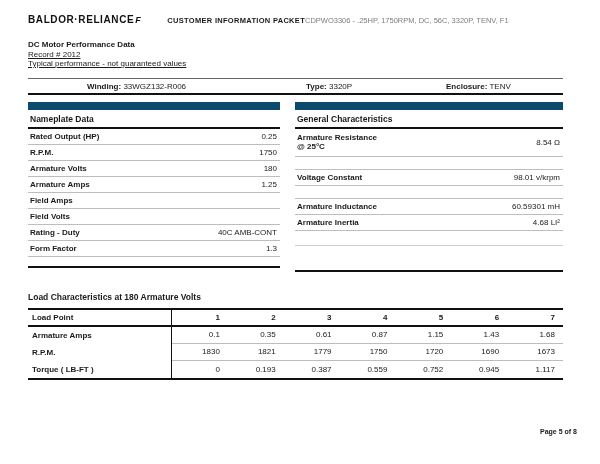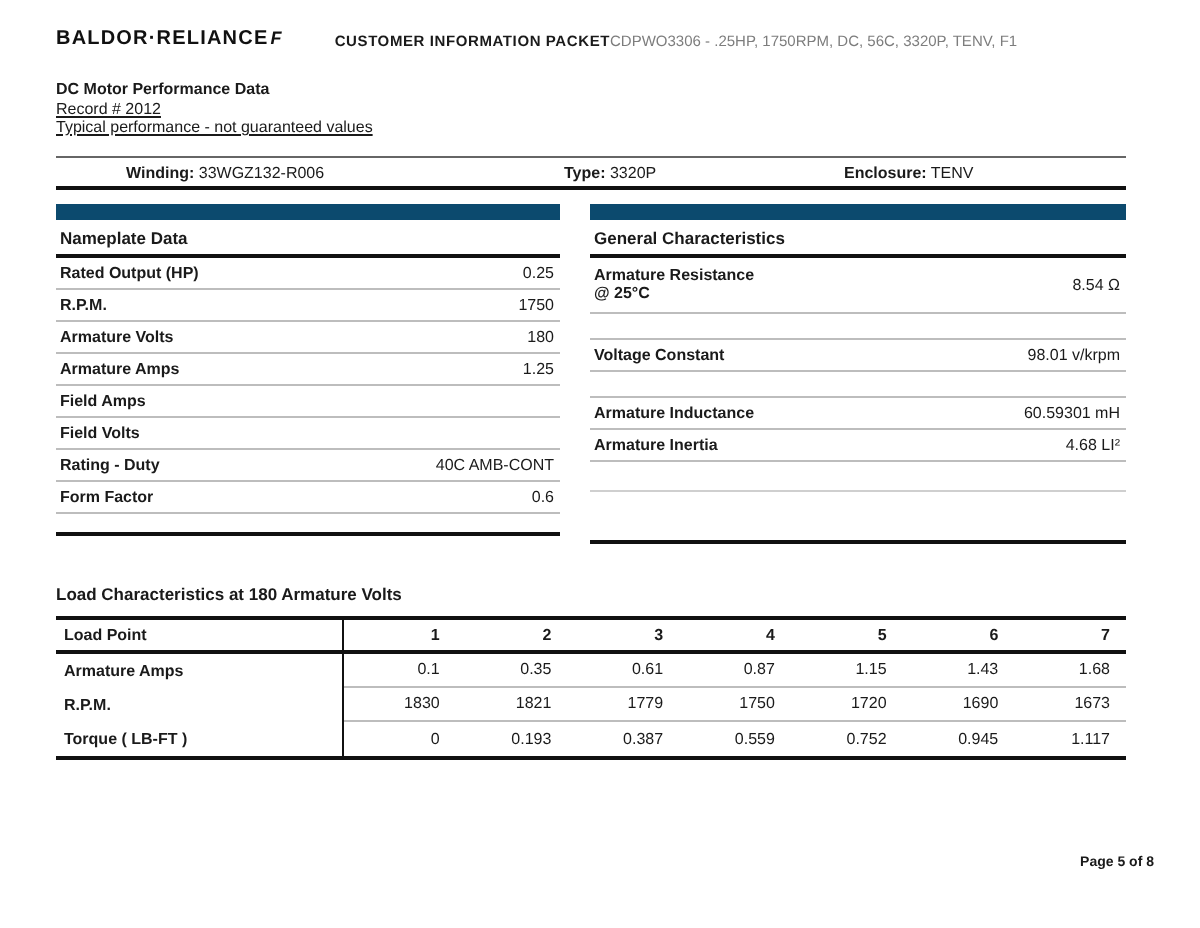--- a/index.html
+++ b/index.html
@@ -19,21 +19,21 @@
   .logo-mark { font-size:9px; font-weight:800; font-style:italic; margin-left:1px; }
   .packet-title { font-size:7.5px; font-weight:bold; letter-spacing:0.3px; margin-left:26px; white-space:nowrap; }
   .packet-code { font-size:7.5px; color:#7d7d7d; margin-left:0; white-space:nowrap; }
   
   .title-block { margin-top:15px; line-height:9.5px; }
   .doc-title { font-size:8px; font-weight:bold; }
   .doc-sub { font-size:8px;text-decoration:underline; }
   
   .info-bar { position:relative; margin-top:9px; border-top:1px solid #666; border-bottom:2px solid #111; height:17px; }
   .info-item { position:absolute; top:3.5px; font-size:8px; white-space:nowrap; }
-  .info-item b { font-weight:bold; }
+  .info-item b { font-weight:bold;margin-left:24px; }
   .pos-winding { left:35px; } .pos-type { left:254px; } .pos-enclosure { left:394px; }
   
   .cols { display:flex; margin-top:7px; }
   .col-left { width:252px; }
   .col-right { width:268px; margin-left:15px; }
   .tbl-header { border-top:8px solid #0c4a6e; border-bottom:2px solid #111; font-size:8.5px; font-weight:bold; padding:4px 2px 3px 2px; }
   .trow { display:flex; justify-content:space-between; align-items:center; height:16px; border-bottom:1px solid #bdbdbd; padding:0 3px 0 2px; }
   .trow-tall { height:28px; }
   .trow-spacer { height:13px; border-bottom:1px solid #bdbdbd; }
   .trow-empty { height:15px; border-bottom:1px solid #cfcfcf; }
@@ -106,21 +106,21 @@
       <div class="trow">
         <span class="tlabel">Field Volts</span>
         <span class="tvalue"></span>
       </div>
       <div class="trow">
         <span class="tlabel">Rating - Duty</span>
         <span class="tvalue">40C AMB-CONT</span>
       </div>
       <div class="trow">
         <span class="tlabel">Form Factor</span>
-        <span class="tvalue">0.6</span>
+        <span class="tvalue">1.3</span>
       </div>
       <div class="tbl-footer"></div>
     </div>
 
     <div class="col-right">
       <div class="tbl-header">General Characteristics</div>
       <div class="trow trow-tall">
         <span class="tlabel">
           <span>Armature Resistance</span>
           <span class="l2">@ 25°C</span>

